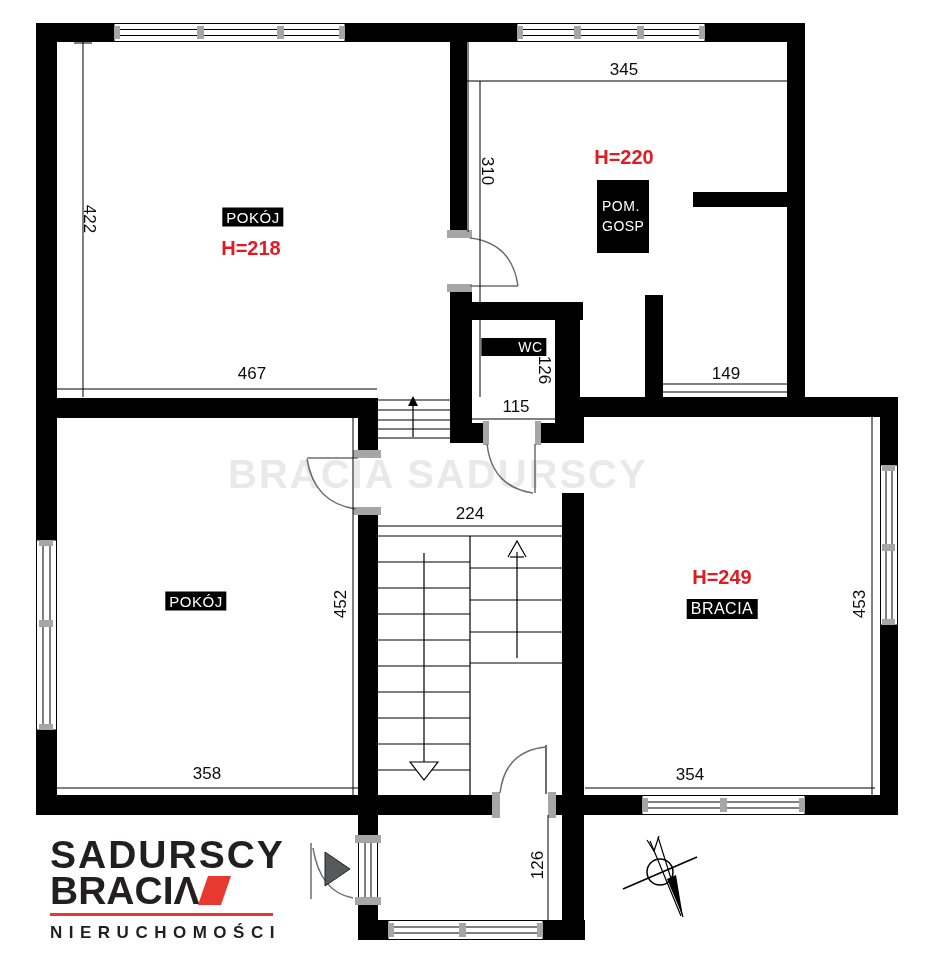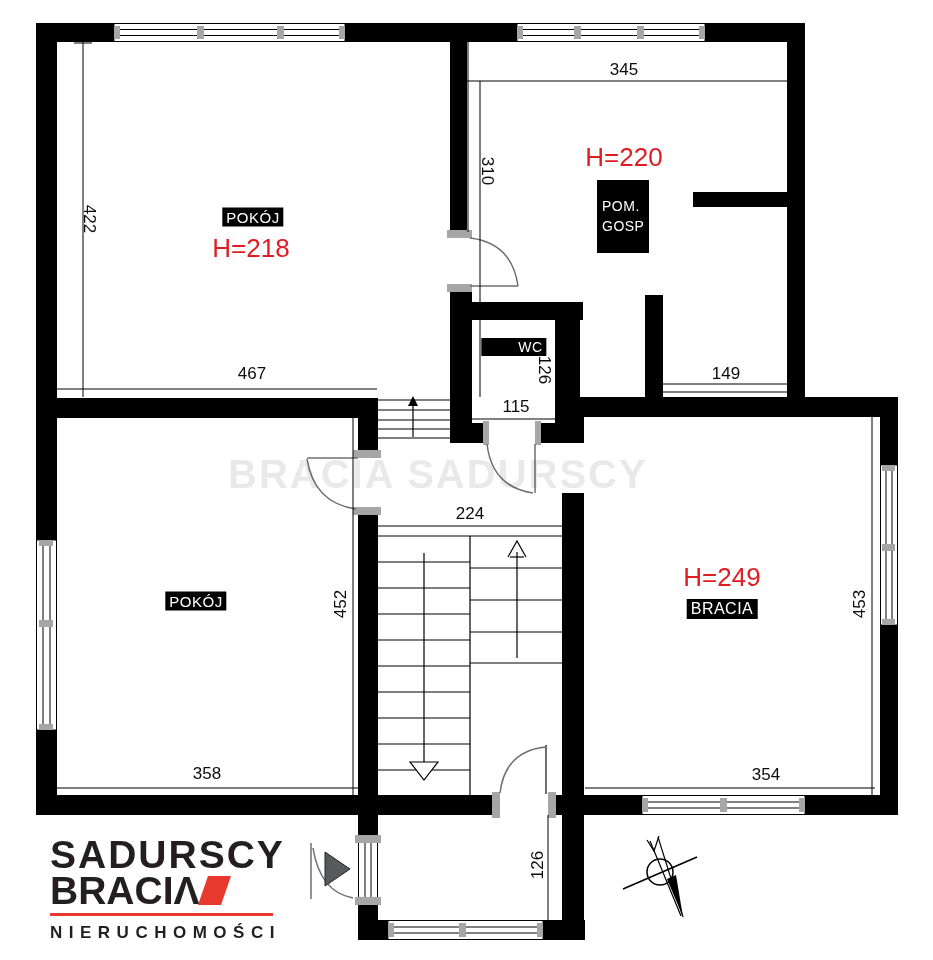--- a/index.html
+++ b/index.html
@@ -8,21 +8,21 @@
   }
   html,body{margin:0;padding:0;background:#fff;}
   #plan{position:relative;width:933px;height:960px;background:#fff;overflow:hidden;
         font-family:"Liberation Sans", sans-serif;}
   #plan svg{position:absolute;left:0;top:0;}
   .lbl{position:absolute;transform:translate(-50%,-50%);white-space:pre;}
   .roombox{background:var(--label-bg);color:var(--label-fg);font-size:15px;
            padding:1px 4px;letter-spacing:.5px;}
   .roombox.small{font-size:14px;padding-left:37px;}
   .roombox.two{transform:none;line-height:1.45;padding:16px 5px;}
-  .hlabel{color:var(--red);font-size:26px;}
+  .hlabel{color:var(--red);font-size:20px;font-weight:bold;}
   .dim{font-size:17px;color:#0c0c0c;}
   .rot90{transform:translate(-50%,-50%) rotate(90deg);}
   .rotm90{transform:translate(-50%,-50%) rotate(-90deg);}
   .watermark{position:absolute;left:228px;top:452px;font-size:40px;font-weight:bold;
              letter-spacing:2px;color:rgba(40,40,40,0.10);z-index:1;}
   
   #logo{position:absolute;left:50px;top:834px;width:240px;color:var(--logo-dark);z-index:3;}
   .logo-row{display:flex;align-items:center;height:36px;}
   .logo-word{font-size:39px;font-weight:bold;letter-spacing:0px;line-height:1;}
   .logo-mark{display:inline-block;width:23px;height:29px;background:var(--logo-red);
@@ -255,21 +255,21 @@
   <div class="lbl dim" style="left:252px;top:374px">467</div>
   <div class="lbl dim" style="left:624px;top:70px">345</div>
   <div class="lbl dim rot90" style="left:487px;top:171px">310</div>
   <div class="lbl dim" style="left:726px;top:374px">149</div>
   <div class="lbl dim" style="left:516px;top:407px">115</div>
   <div class="lbl dim rot90" style="left:544px;top:370px">126</div>
   <div class="lbl dim" style="left:470px;top:514px">224</div>
   <div class="lbl dim rotm90" style="left:341px;top:604px">452</div>
   <div class="lbl dim rotm90" style="left:860px;top:604px">453</div>
   <div class="lbl dim" style="left:207px;top:774px">358</div>
-  <div class="lbl dim" style="left:766px;top:775px">354</div>
+  <div class="lbl dim" style="left:690px;top:775px">354</div>
   <div class="lbl dim rotm90" style="left:538px;top:865px">126</div>
 
   <div id="logo">
     <div class="logo-row" style="margin-top:2px">
       <span class="logo-word" style="letter-spacing:2px">SADURSCY</span>
     </div>
     <div class="logo-row">
       <span class="logo-word"><span>BRACI</span><span>Λ</span></span>
       <span class="logo-mark"></span>
     </div>

